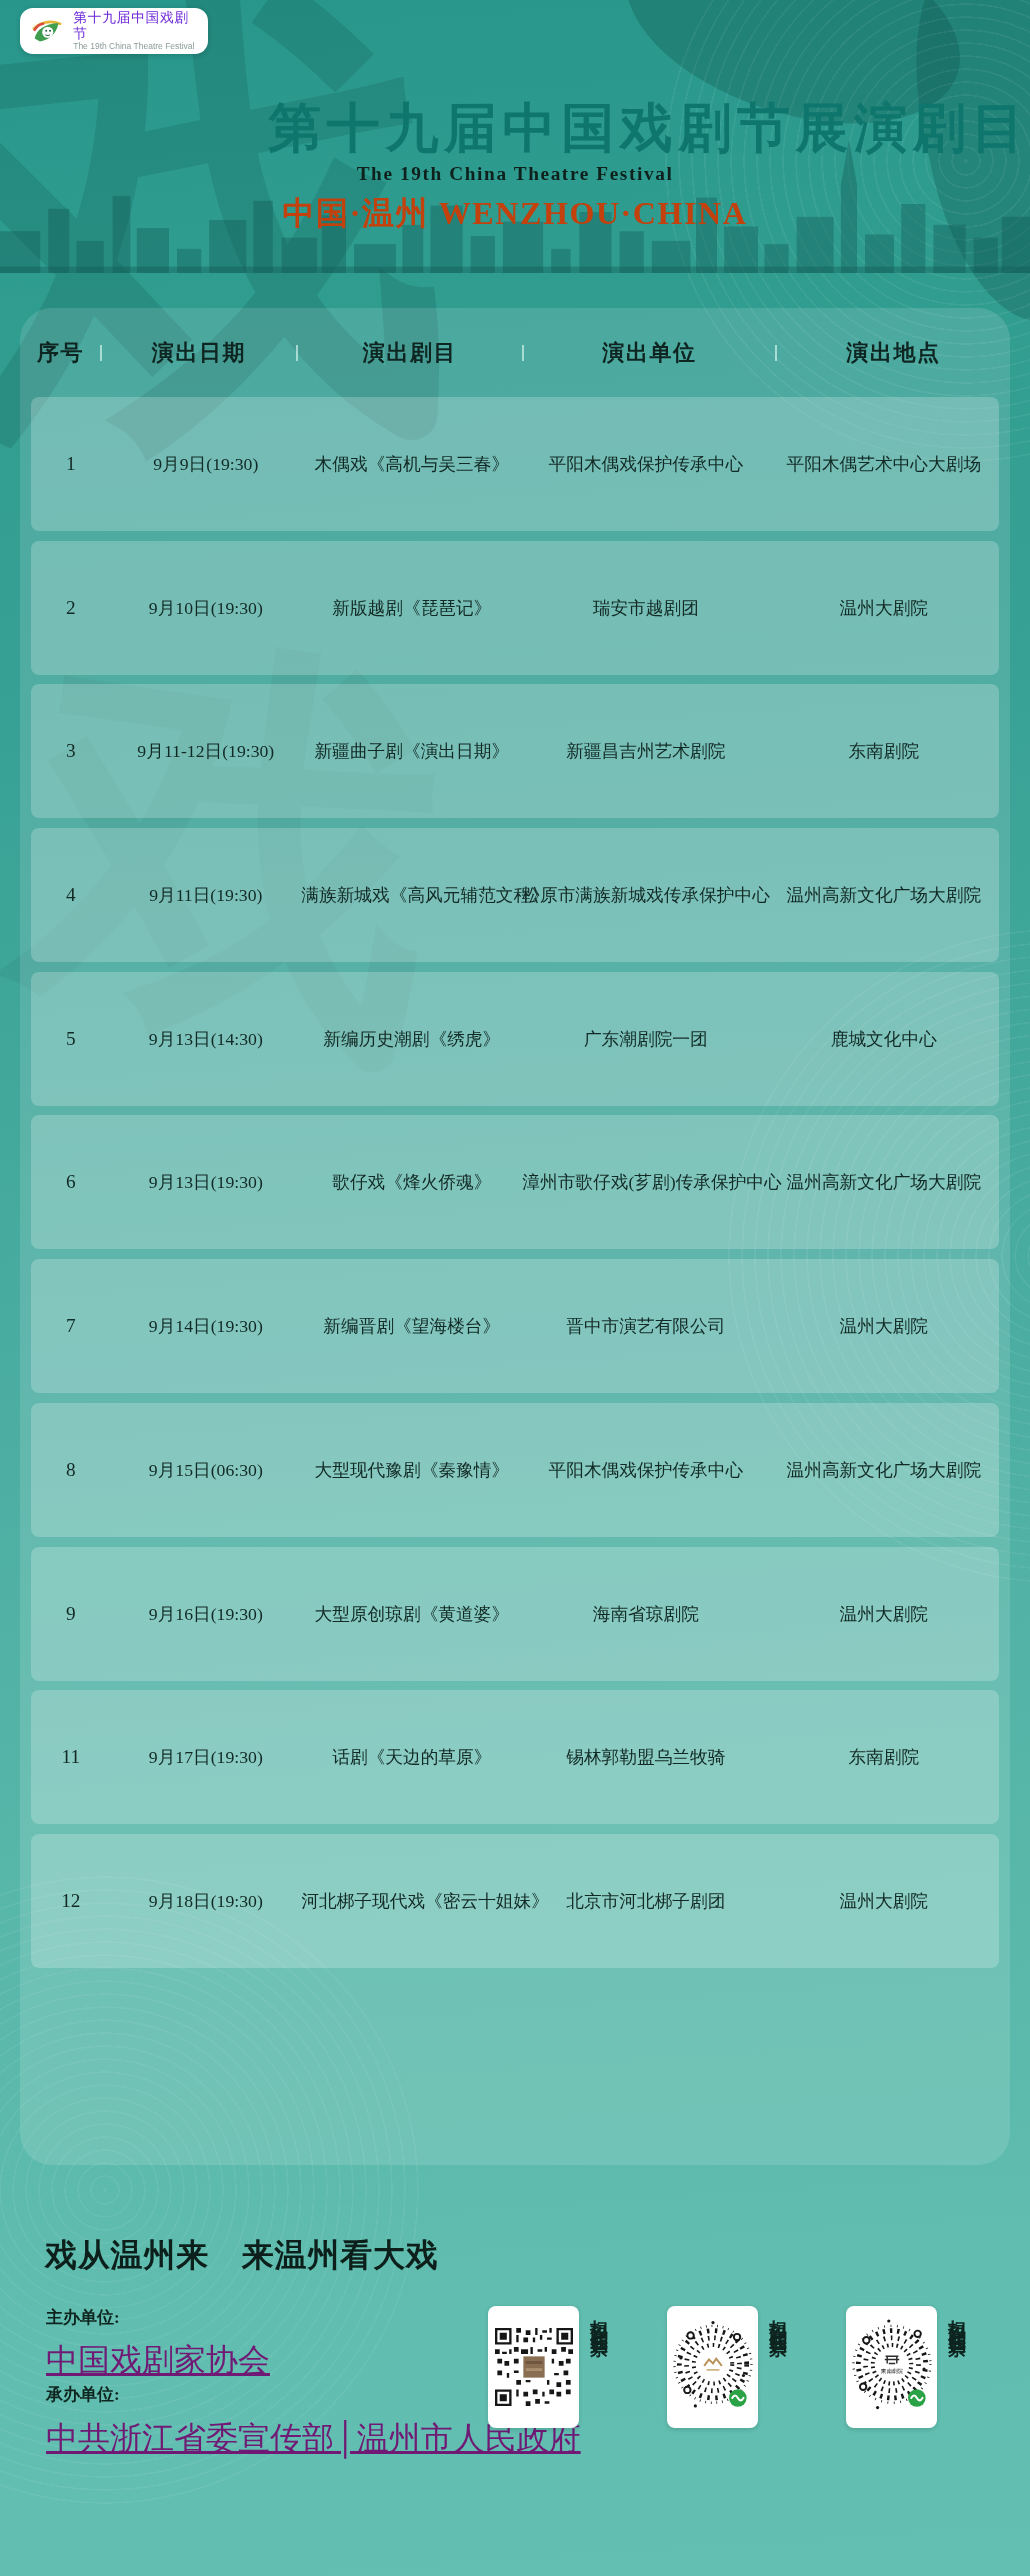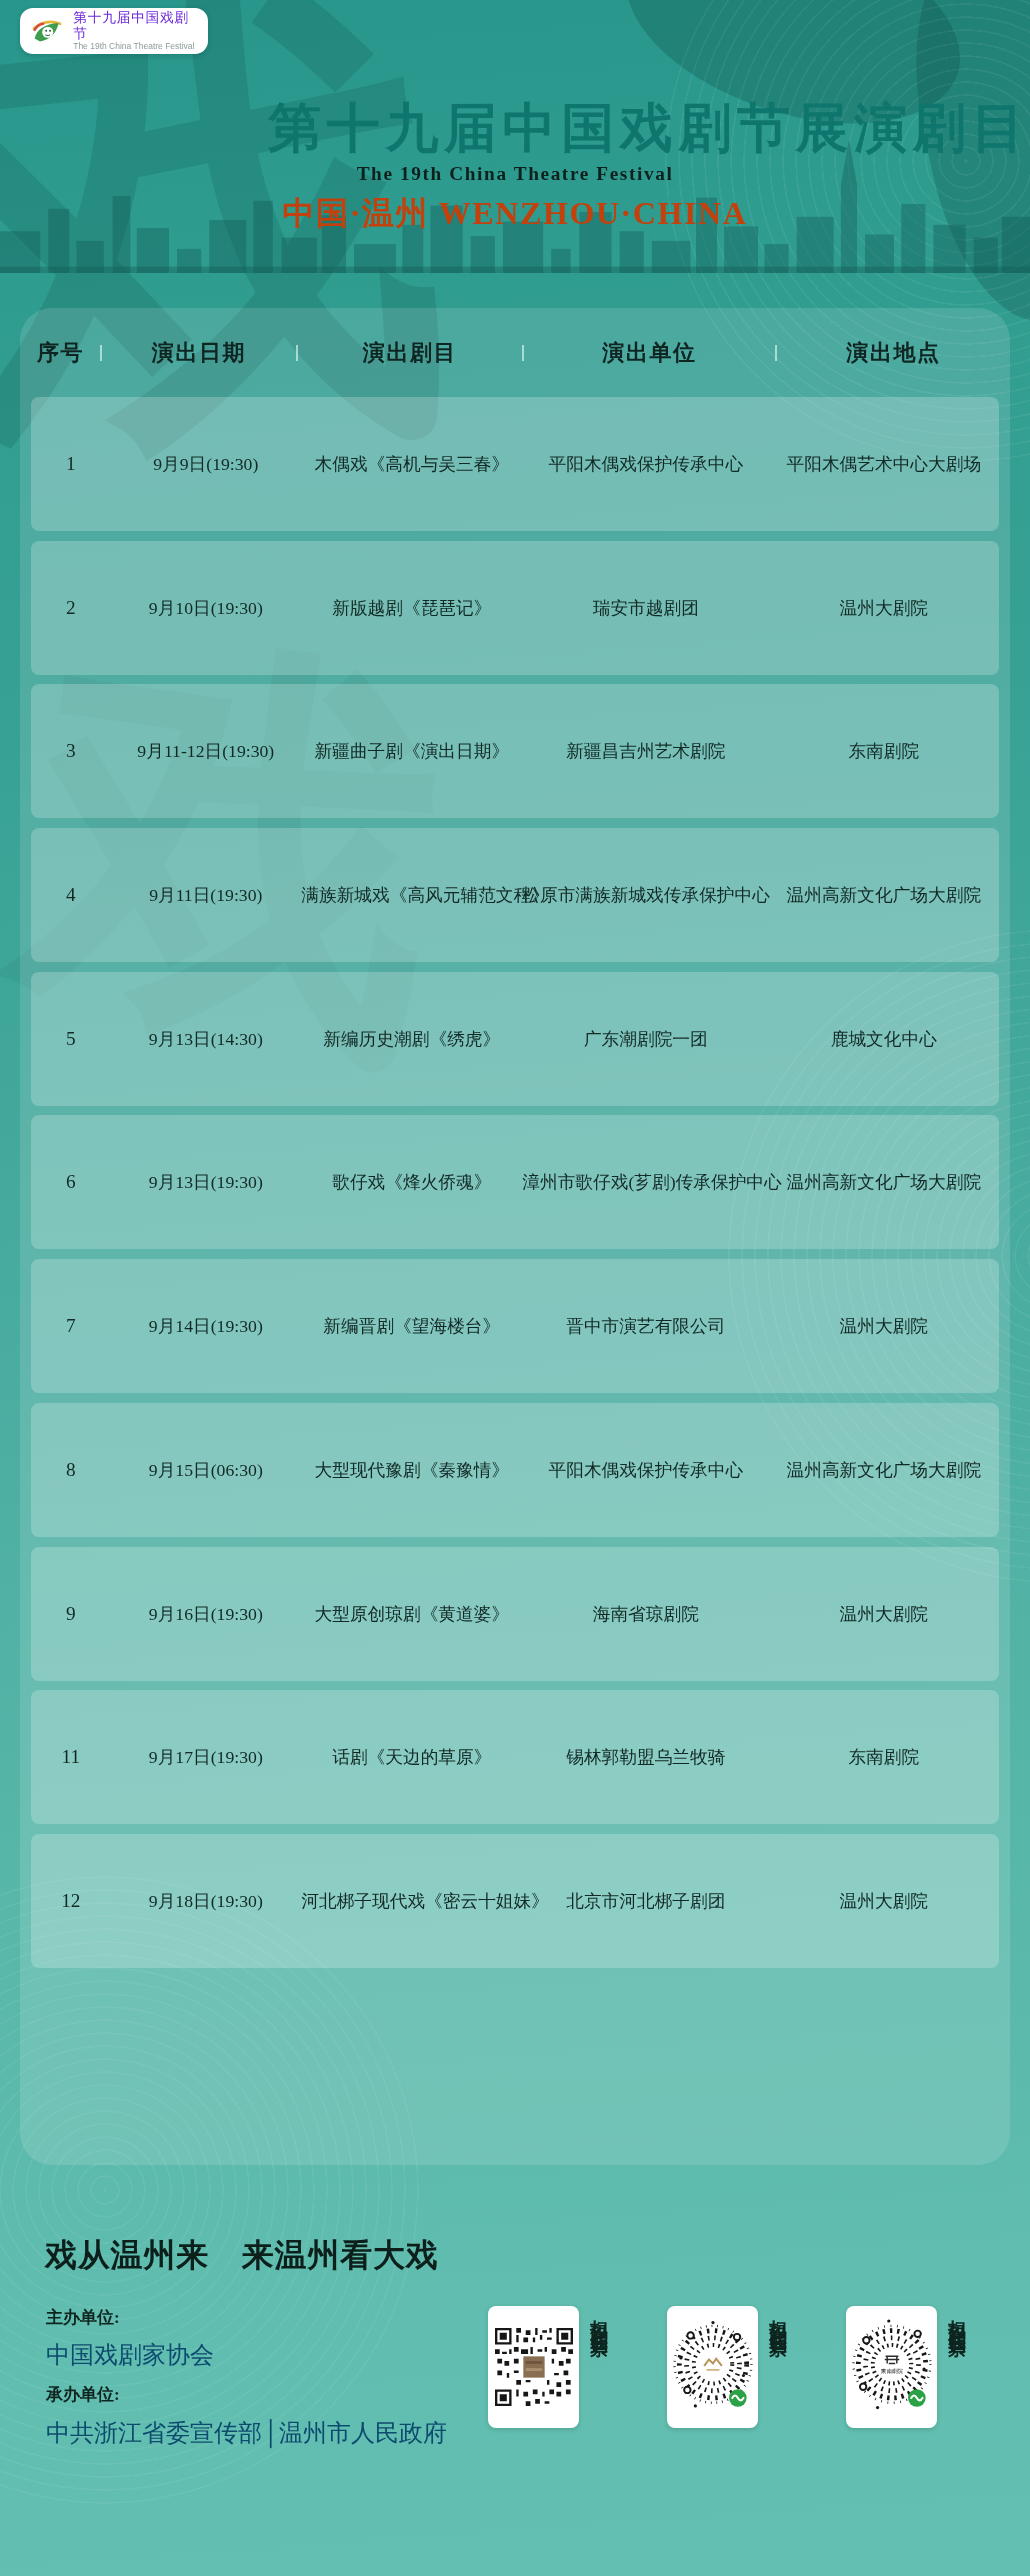--- a/index.html
+++ b/index.html
@@ -44,21 +44,21 @@
   .th:not(:last-child)::after{content:'';position:absolute;right:-0.8px;top:50%;transform:translateY(-50%);
     width:1.6px;height:16px;background:rgba(230,255,250,0.6);}
   .rows{padding:0 11.3px;}
   .row{display:grid;grid-template-columns:79px 191px 221px 247px 229px;height:134px;margin-bottom:9.7px;
     background:rgba(255,255,255,0.22);border-radius:8px;align-items:center;}
   .td{text-align:center;font-size:17.7px;color:#122a25;white-space:nowrap;}
   .td-num{font-size:19.3px;}
   
   .slogan{position:absolute;left:45px;top:2234px;font-size:32px;font-weight:700;color:#0c1f1b;letter-spacing:0.8px;}
   .f-label{position:absolute;left:46px;font-size:17px;font-weight:600;color:#0e241f;}
-  .f-value{position:absolute;left:46px;font-size:24px;color:#0c4a6e;}
+  .f-value{position:absolute;left:46px;font-size:32px;color:#701a75;text-decoration:underline;}
   .org-label{top:2306px;} .org-value{top:2339px;} .und-label{top:2383px;} .und-value{top:2417px;}
   .qr-area{position:absolute;left:488px;top:2306px;display:flex;gap:56px;}
   .qr-group{display:flex;gap:8px;}
   .qr-card{width:91px;height:122px;background:#ffffff;border-radius:8px;
     display:flex;align-items:center;justify-content:center;box-shadow:0 1.6px 4px rgba(0,40,36,0.15);}
   .qr-caption{writing-mode:vertical-rl;text-orientation:upright;font-size:17.7px;font-weight:600;
     letter-spacing:4px;color:#0e241f;height:122px;display:flex;align-items:center;}
 </style>
 <title>第十九届中国戏剧节展演剧目</title></head>
 <body>

